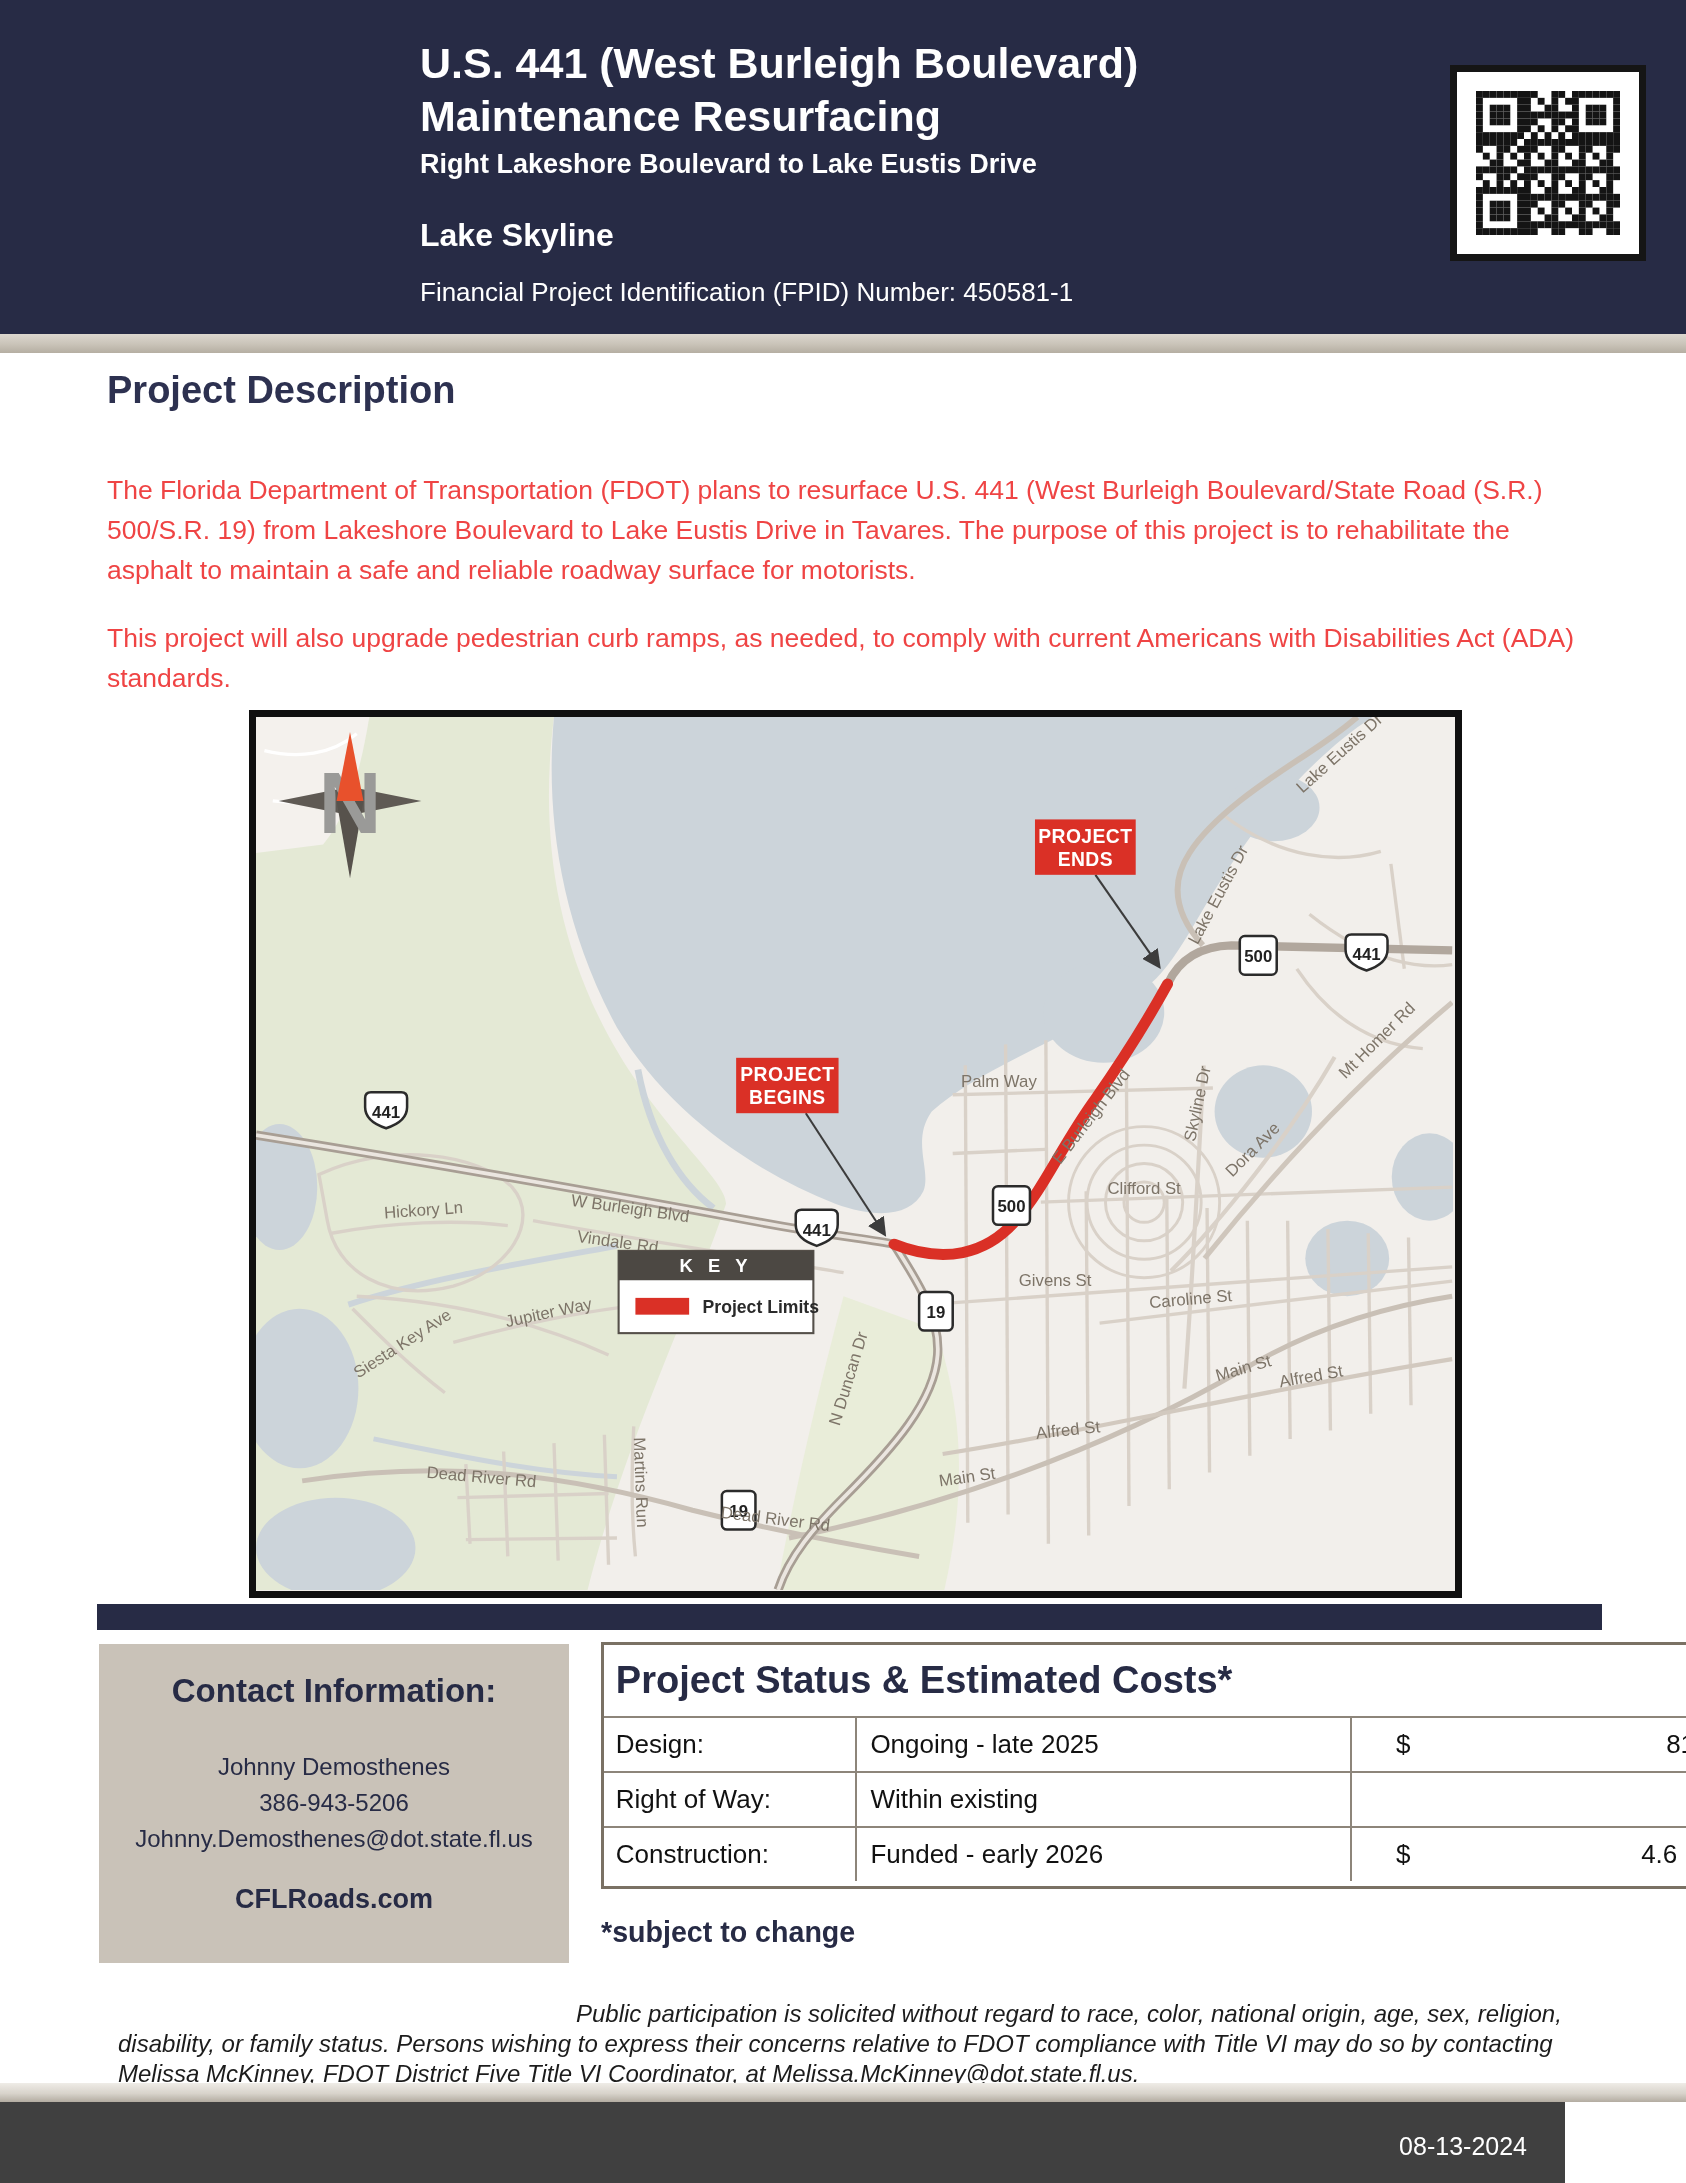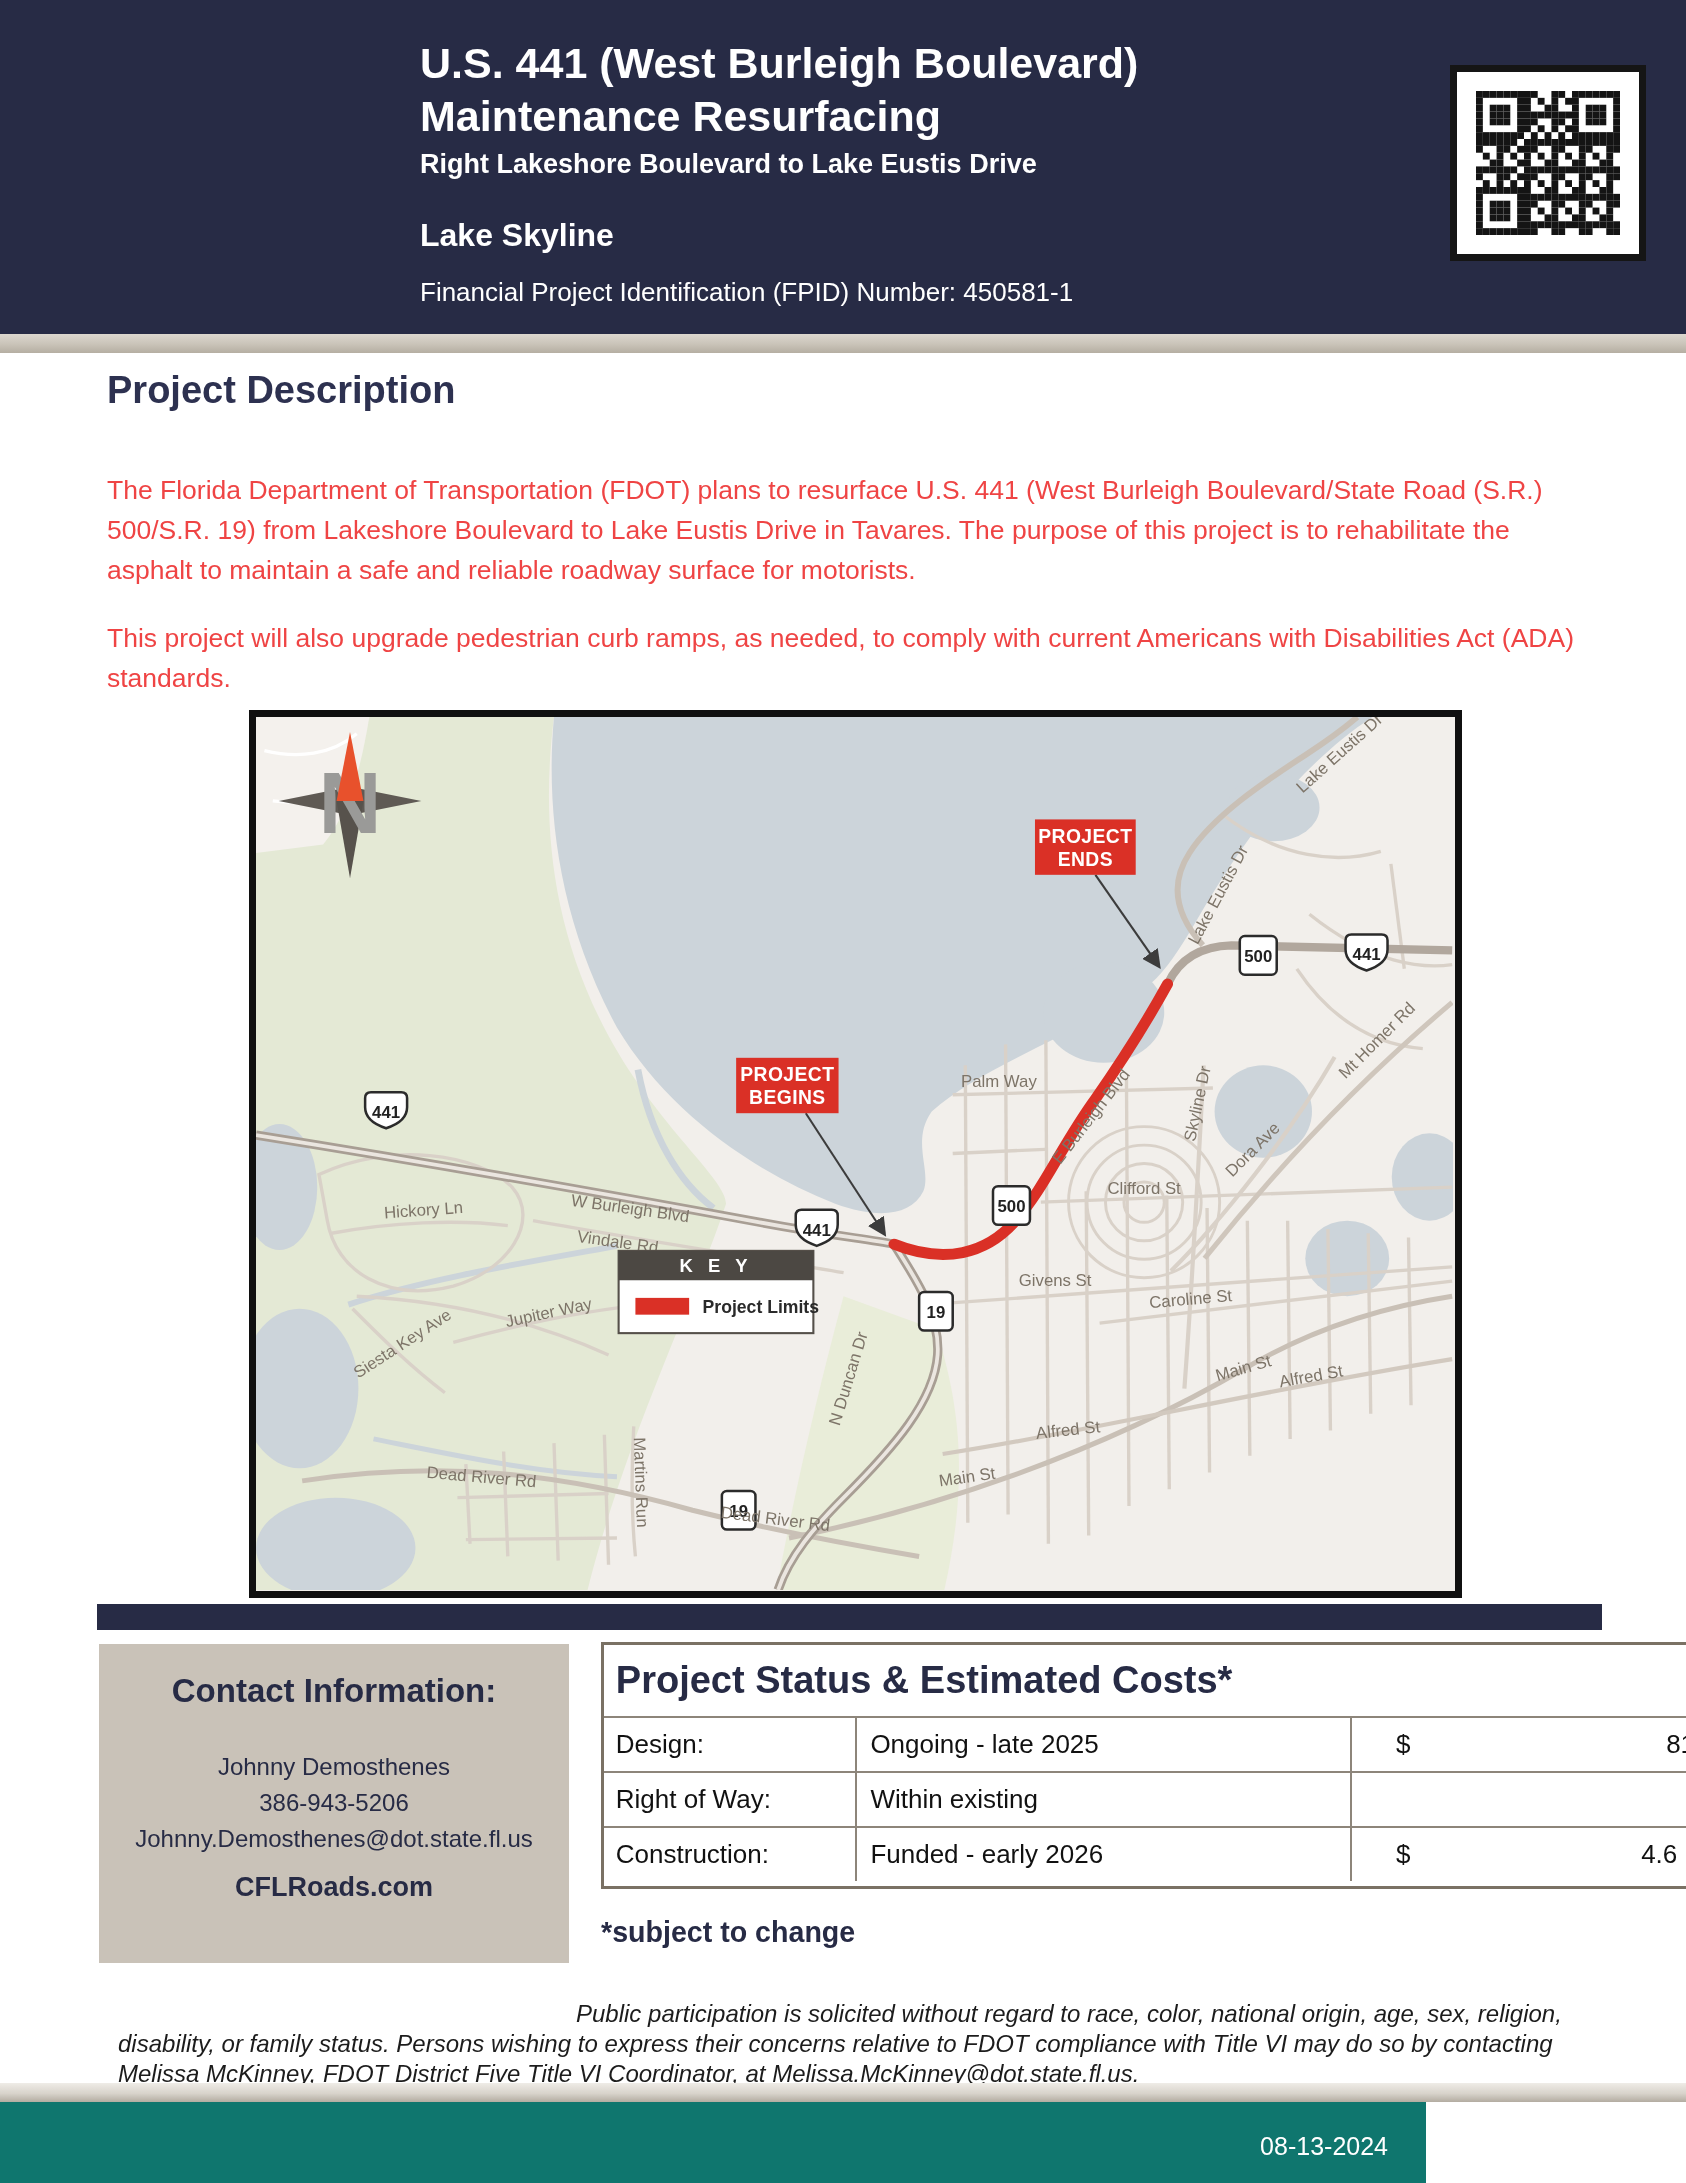--- a/index.html
+++ b/index.html
@@ -31,40 +31,40 @@
   .mlab{font-size:20px;fill:#7d7468;}
   .shieldnum{font-size:20px;font-weight:bold;fill:#222222;text-anchor:middle;}
   .projbox-text{font-size:23px;font-weight:bold;fill:#ffffff;text-anchor:middle;letter-spacing:0.5px;}
   
   .divider{position:absolute;left:97px;top:1604px;width:1505px;height:26px;background:#272b45;}
   .contact{position:absolute;left:99px;top:1644px;width:470px;height:319px;background:#c9c2b8;
            color:#272b45;text-align:center;}
   .contact .ch{margin-top:28px;font-size:33px;font-weight:bold;}
   .contact .cl{font-size:24px;line-height:36px;}
   .contact .cl1{margin-top:39px;}
-  .contact .cw{margin-top:15px;font-size:27px;font-weight:bold;}
+  .contact .cw{margin-top:27px;font-size:27px;font-weight:bold;}
   .contact a{color:#272b45;text-decoration:none;}
   .stable{position:absolute;left:601px;top:1642px;width:1172px;height:247px;box-sizing:border-box;
           border:3.4px solid #7a7164;background:#ffffff;}
   .trow{position:relative;box-sizing:border-box;border-top:2.5px solid #8d857a;display:flex;}
   .thead{height:71px;border-top:none;align-items:center;}
   .thead .ttitle{font-size:38px;font-weight:bold;color:#272b45;padding-left:11.8px;}
   .tr{height:55px;align-items:center;font-size:26px;color:#111111;}
   .c1{width:251px;box-sizing:border-box;padding-left:11.8px;}
   .c2{width:495px;box-sizing:border-box;padding-left:13.4px;border-left:2.5px solid #8d857a;height:100%;display:flex;align-items:center;}
   .c3{flex:1;box-sizing:border-box;border-left:2.5px solid #8d857a;height:100%;display:flex;align-items:center;
       justify-content:space-between;padding-left:44px;padding-right:11.8px;}
   .subject{position:absolute;left:601px;top:1916px;font-size:28.6px;font-weight:bold;color:#272b45;}
   .disclaimer{position:absolute;left:118px;top:1975px;width:1456px;font-size:24px;line-height:30px;
       font-style:italic;color:#1c1c1c;text-indent:458px;}
   .disclaimer a{color:#1c1c1c;text-decoration:none;font-style:italic;}
   
   .footer-strip{position:absolute;left:0;top:2083px;width:1687px;height:18.5px;
       background:linear-gradient(180deg,#efece7 0%,#d8d3cb 55%,#b3aca1 100%);}
-  .footer{position:absolute;left:0;top:2102px;width:1426px;height:81px;background:#0f766e;}
+  .footer{position:absolute;left:0;top:2102px;width:1565px;height:81px;background:#404040;}
   .fdate{position:absolute;right:38px;top:30px;color:#ffffff;font-size:25px;}
 </style>
 </head>
 <body>
 
 <div class="page">
 
   <div class="header">
     <div class="titleblock">
       <div class="t1">U.S. 441 (West Burleigh Boulevard)</div>

